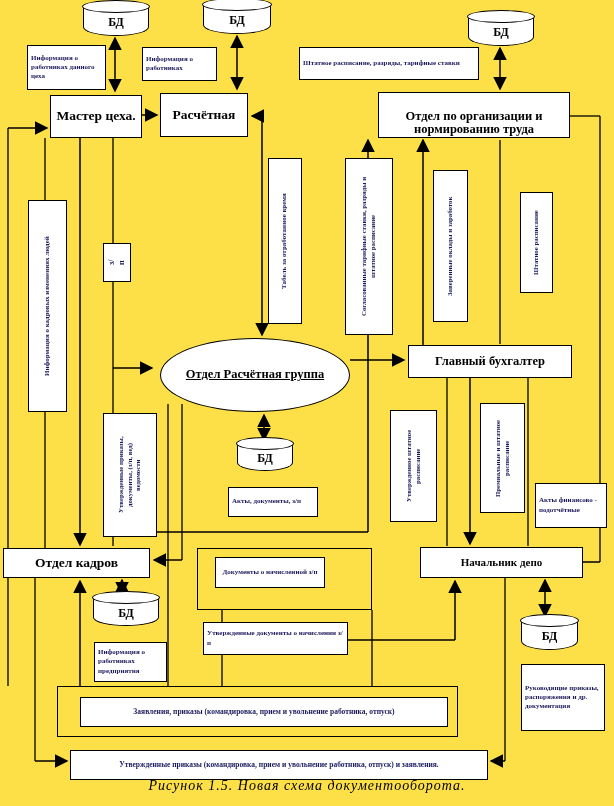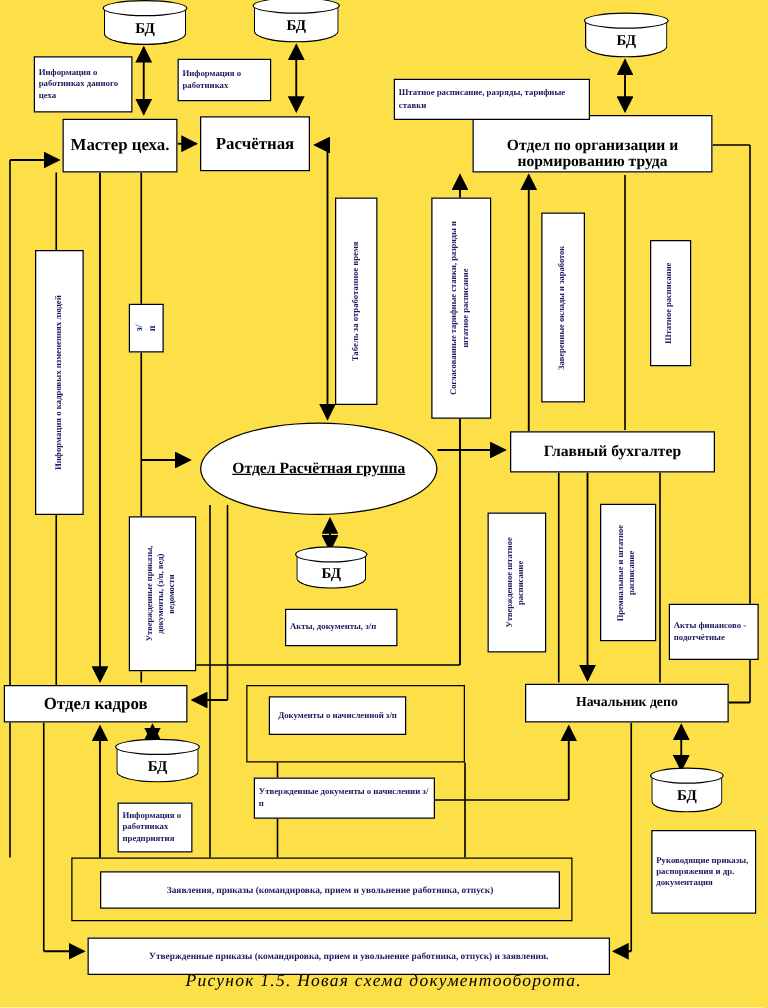--- a/index.html
+++ b/index.html
@@ -122,36 +122,36 @@
   <div class="box node" style="left:420px;top:547px;width:163px;height:31px;font-size:11px;">
       <span>Начальник депо</span>
     </div>
 
   <div class="box lbl left" style="left:27px;top:45px;width:79px;height:45px;">
       <span>Информация о работниках данного цеха</span>
     </div>
   <div class="box lbl left" style="left:142px;top:47px;width:75px;height:34px;">
       <span>Информация о работниках</span>
     </div>
-  <div class="box lbl left" style="left:315px;top:47px;width:157px;height:33px;margin-top:16px;">
+  <div class="box lbl left" style="left:299px;top:47px;width:180px;height:33px;">
       <span>Штатное расписание, разряды, тарифные ставки</span>
     </div>
   <div class="box lbl left" style="left:228px;top:487px;width:90px;height:30px;">
       <span>Акты, документы, з/п</span>
     </div>
   <div class="box lbl left" style="left:535px;top:483px;width:72px;height:45px;">
       <span>Акты финансово - подотчётные</span>
     </div>
   <div class="box lbl" style="left:215px;top:557px;width:110px;height:31px;">
       <span>Документы о начисленной з/п</span>
     </div>
   <div class="box lbl left" style="left:203px;top:622px;width:145px;height:33px;">
       <span>Утвержденные документы о начислении з/п</span>
     </div>
-  <div class="box lbl left" style="left:94px;top:642px;width:60px;height:40px;">
+  <div class="box lbl left" style="left:94px;top:642px;width:73px;height:40px;">
       <span>Информация о работниках предприятия</span>
     </div>
   <div class="box lbl left" style="left:521px;top:664px;width:84px;height:67px;">
       <span>Руководящие приказы, распоряжения и др. документация</span>
     </div>
   <div class="box lbl" style="left:80px;top:697px;width:368px;height:23px;font-size:7.5px;">
       <span>Заявления, приказы (командировка, прием и увольнение работника, отпуск)</span>
     </div>
   <div class="box lbl" style="left:70px;top:750px;width:418px;height:23px;font-size:7.5px;">
       <span>Утвержденные приказы (командировка, прием и увольнение работника, отпуск) и заявления.</span>

